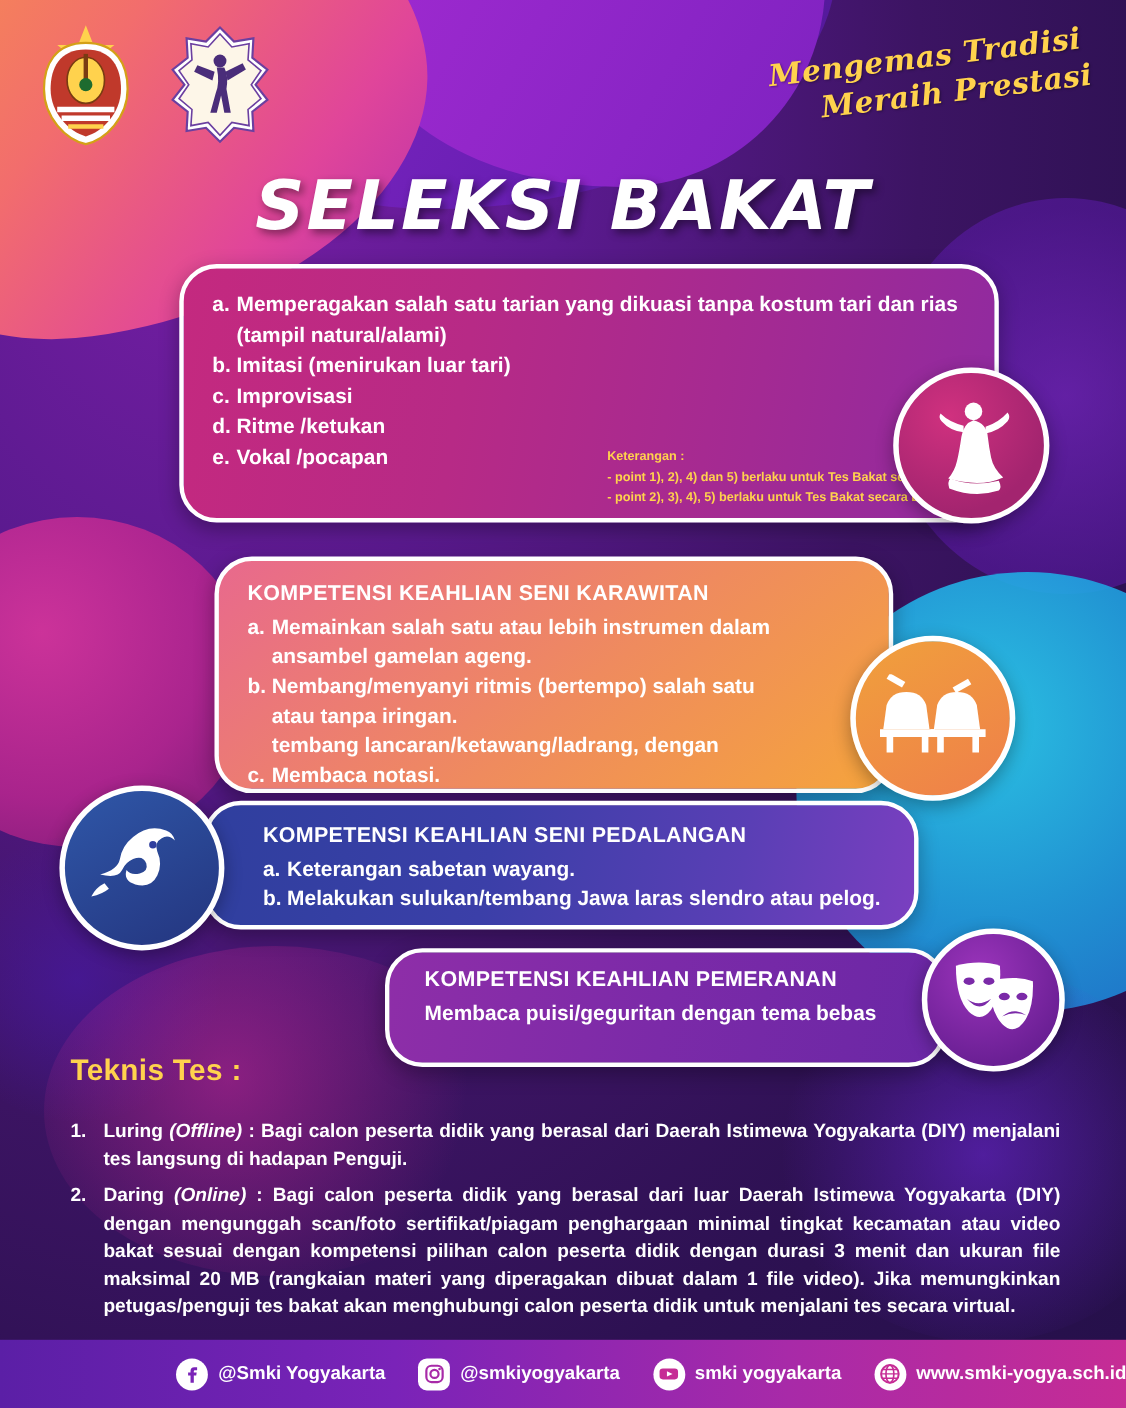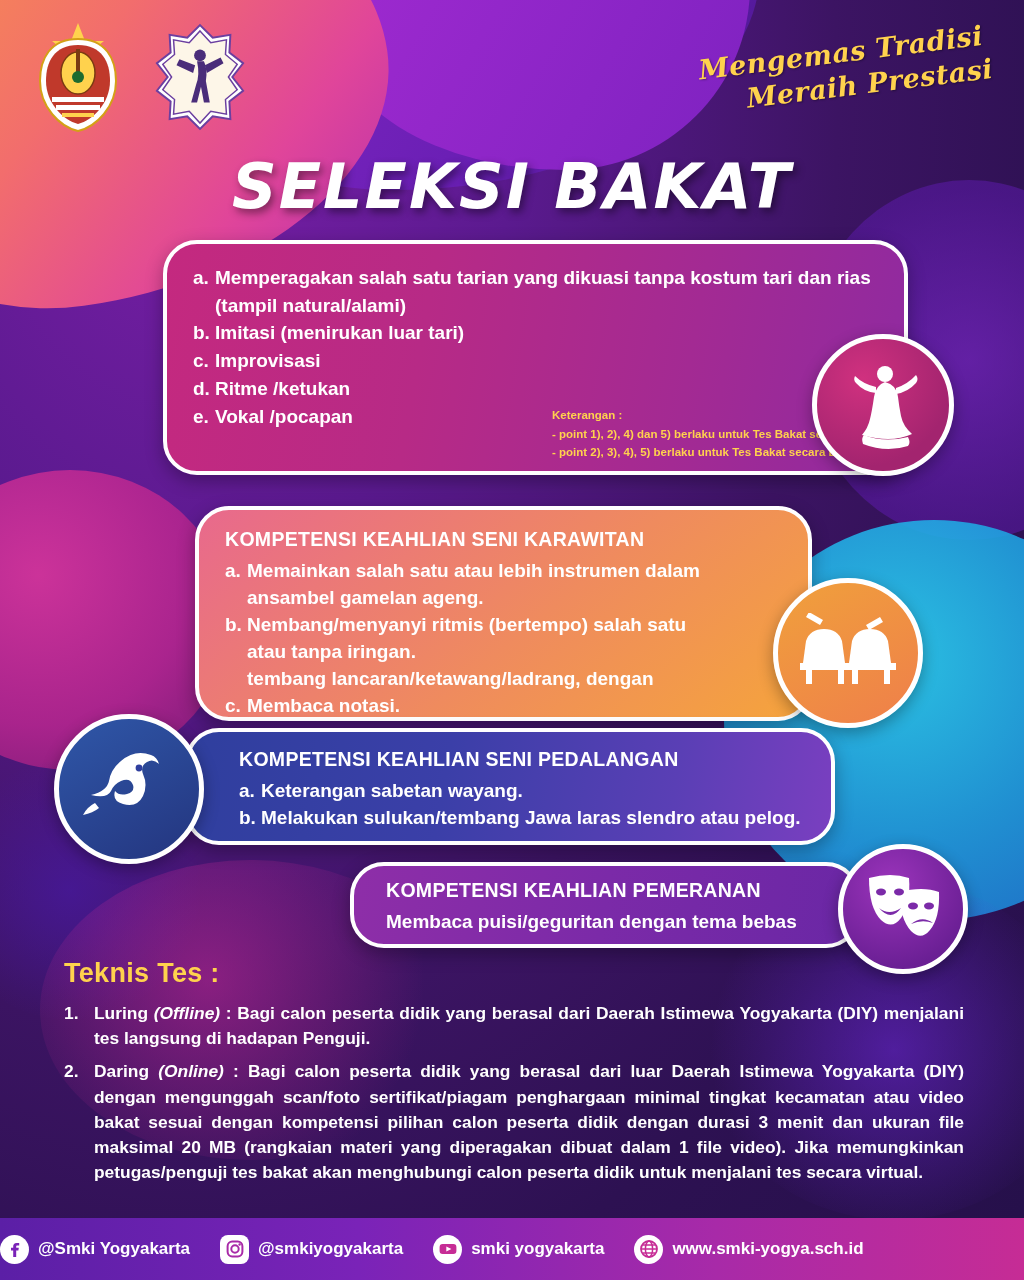--- a/index.html
+++ b/index.html
@@ -143,46 +143,46 @@
   .card-pedalangan {
     left: 185px; top: 728px; width: 650px; height: 117px;
     background: linear-gradient(100deg, #2f3f9e 0%, #3b3fa8 40%, #5a3fb5 75%, #7a3fc0 100%);
     padding: 16px 26px 0 50px;
   }
   .badge-pedalangan { left: -135px; top: -18px; width: 150px; height: 150px;
     background: linear-gradient(150deg, #2f57a8 0%, #24357f 100%); }
 
   
   .card-pemeranan {
-    left: 350px; top: 862px; width: 510px; height: 86px;
+    left: 350px; top: 862px; width: 510px; height: 108px;
     background: linear-gradient(100deg, #8e2ea8 0%, #7b2aa8 50%, #6a27a5 100%);
     padding: 13px 26px 0 32px;
   }
   .badge-pemeranan { right: -112px; top: -22px; width: 130px; height: 130px;
     background: radial-gradient(circle at 40% 30%, #9b34bb 0%, #6a1f94 75%); }
 
   
   .teknis {
     position: absolute; left: 64px; top: 958px; width: 900px; z-index: 6; color: #ffffff;
   }
   .teknis h2 {
     color: #ffd24d; font-size: 27px; font-weight: bold;
-    margin-bottom: 12px; letter-spacing: .3px;
+    margin-bottom: 27px; letter-spacing: .3px;
   }
   .teknis ol { list-style: none; }
   .teknis li { display: flex; margin-bottom: 8px; font-size: 17.4px; line-height: 1.45; font-weight: bold; }
   .teknis li .num { width: 30px; flex: 0 0 30px; }
   .teknis li .body { flex: 1; text-align: justify; }
   .teknis i { font-style: italic; }
 
   
   .footer {
     position: absolute; left: 0; bottom: 0; width: 100%; height: 62px; z-index: 8;
     background: linear-gradient(90deg, #5b1fa6 0%, #7a23b8 35%, #a82aa8 70%, #c62c95 100%);
-    display: flex; align-items: center; justify-content: flex-start; gap: 30px;
+    display: flex; align-items: center; justify-content: flex-end; gap: 30px;
     color: #ffffff; font-size: 17px; font-weight: bold;
   }
   .footer .item { display: flex; align-items: center; gap: 9px; }
   .footer .gl { width: 29px; height: 29px; border-radius: 50%; background: #ffffff;
     display: flex; align-items: center; justify-content: center; }
   .footer .gl.square { border-radius: 8px; }
   .footer .gl svg { display: block; }
 </style>
 </head>
 <body>

